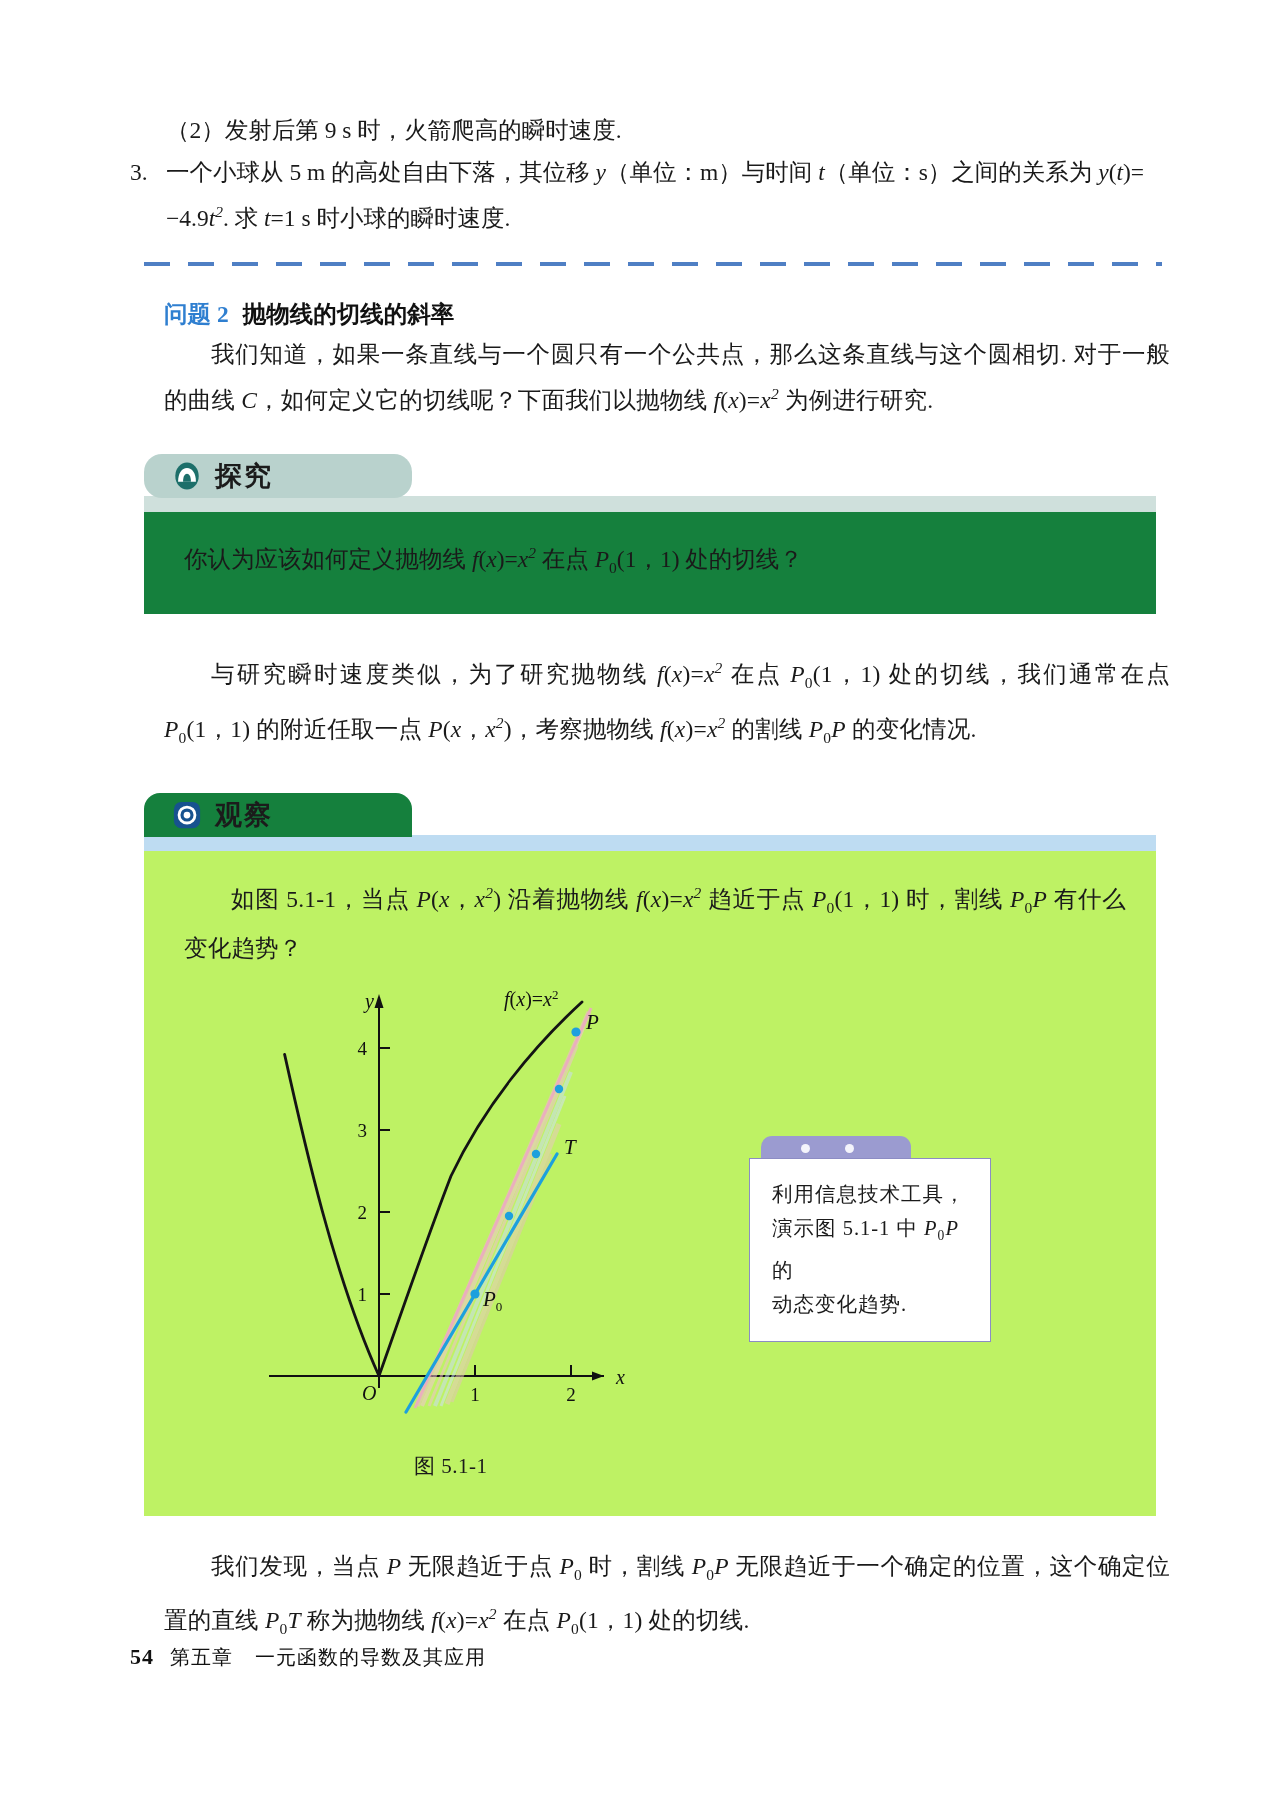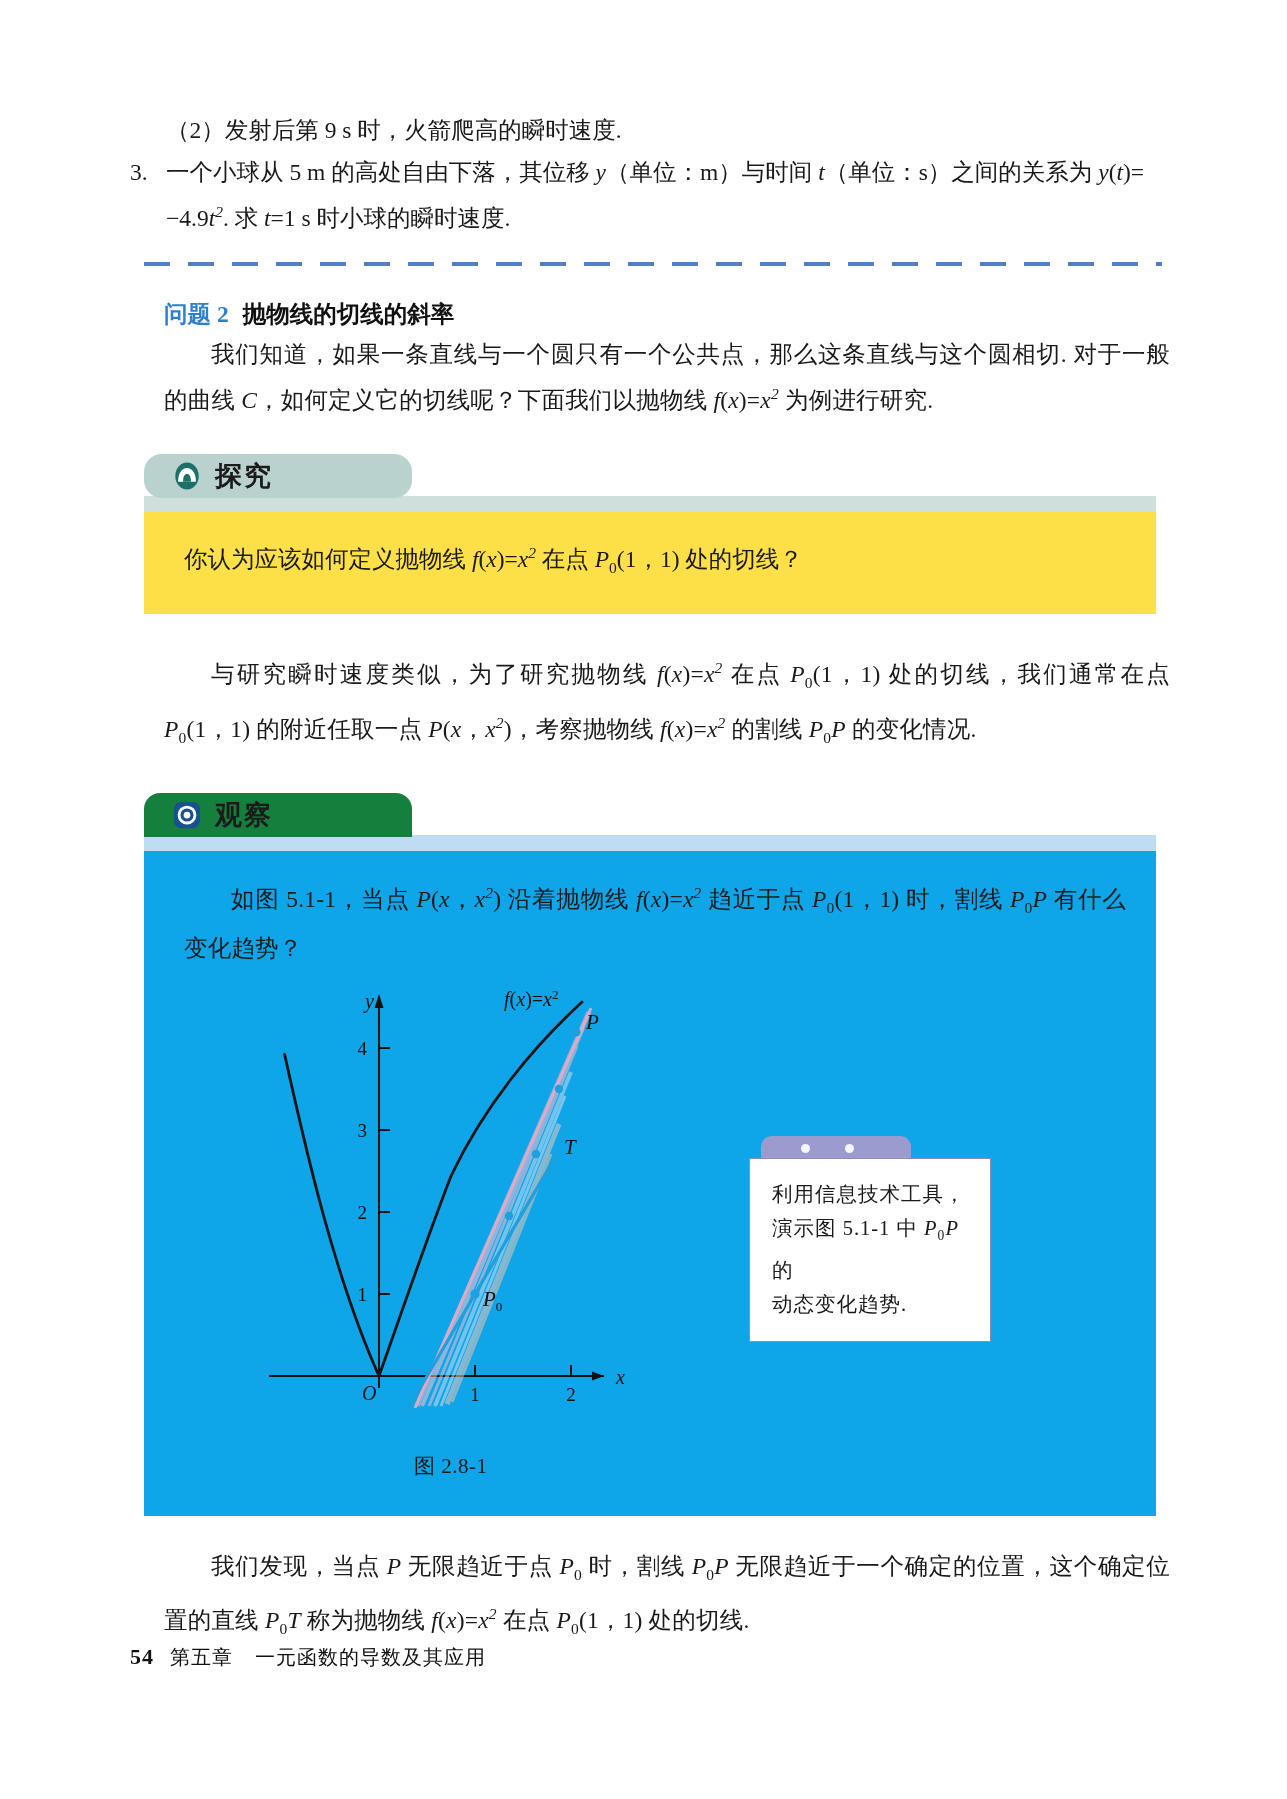--- a/index.html
+++ b/index.html
@@ -111,26 +111,26 @@
     width: 100%;
     box-sizing: border-box;
     padding: 22px 30px 26px 40px;
     font-size: 23.5px;
     line-height: 40px;
   }
 
   
   .callout.explore .tab { background: #b9d2cd; border-radius: 18px; }
   .callout.explore .bar { background: #cfe0dc; }
-  .callout.explore .body { background: #fde047; }
+  .callout.explore .body { background: #15803d; }
 
   
   .callout.observe .tab { background: #15803d; }
   .callout.observe .bar { background: #bedcf2; }
-  .callout.observe .body { background: #0ea5e9; }
+  .callout.observe .body { background: #bef264; }
 
   .tab-icon { width: 30px; height: 30px; display: block; }
 
   
   .figure-wrap {
     position: relative;
     width: 100%;
     height: 530px;
   }
   .figure-svg {
@@ -312,21 +312,21 @@
             <circle cx="277" cy="178" r="4.2" fill="#1da0dd"></circle>
             <circle cx="300" cy="113" r="4.2" fill="#1da0dd"></circle>
             <circle cx="317" cy="56" r="4.6" fill="#1da0dd"></circle>
 
             <text x="224" y="330" font-size="21" font-family="Liberation Serif, serif" font-style="italic" fill="#111">P<tspan font-size="13" dy="5" font-style="normal">0</tspan></text>
             <text x="327" y="53" font-size="21" font-family="Liberation Serif, serif" font-style="italic" fill="#111">P</text>
 
             <text x="245" y="30" font-size="20" font-family="Liberation Serif, serif" fill="#111"><tspan font-style="italic">f</tspan>(<tspan font-style="italic">x</tspan>)=<tspan font-style="italic">x</tspan><tspan font-size="13" dy="-7">2</tspan></text>
           </svg>
 
-          <div class="fig-caption">图 2.8-1</div>
+          <div class="fig-caption">图 5.1-1</div>
 
           <div class="note-card">
             <div class="note-tab">
               <span class="hole h1"></span>
               <span class="hole h2"></span>
             </div>
             <div class="note-body">
               <div>利用信息技术工具，</div>
               <div>演示图 5.1-1 中 <i class="v">P</i><sub class="sb">0</sub><i class="v">P</i> 的</div>
               <div>动态变化趋势.</div>

